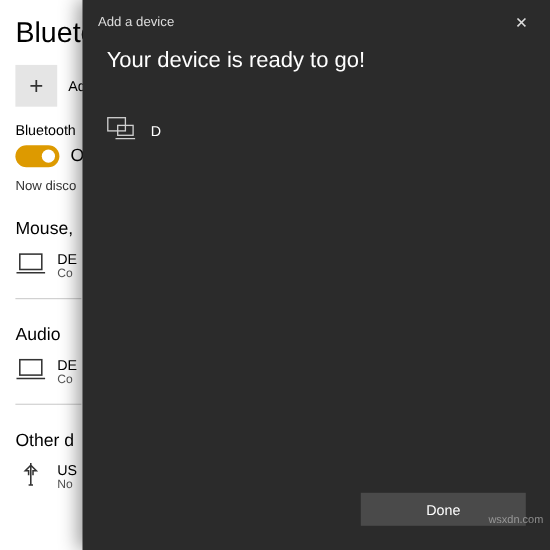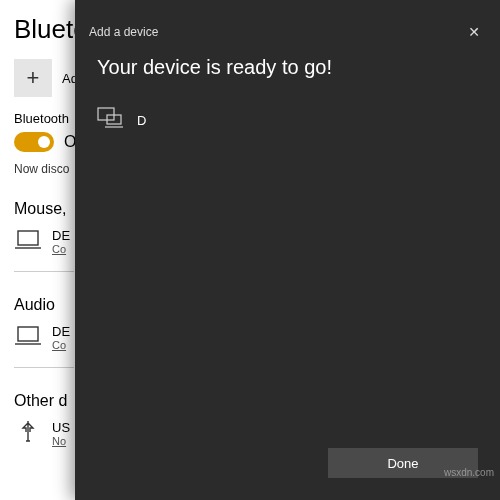--- a/index.html
+++ b/index.html
@@ -14,30 +14,30 @@
   .sub-head { font-size: 13px; margin-top: 10px; }
   .toggle-row { display: flex; align-items: center; gap: 10px; margin-top: 6px; }
   .toggle { width: 40px; height: 20px; background: #dd9a00; border-radius: 10px; position: relative; }
   .toggle .knob { width: 12px; height: 12px; background: #fff; border-radius: 50%; position: absolute; top: 4px; right: 4px; }
   .status { font-size: 12px; margin-top: 10px; color: #333; }
   .cat-head { font-size: 16px; margin-top: 24px; }
   .dev-row { display: flex; align-items: flex-start; gap: 10px; margin-top: 10px; }
   .dev-icon { width: 28px; height: 24px; display: flex; align-items: center; justify-content: center; }
   .dev-icon svg { stroke: #333; fill: none; stroke-width: 1.4; }
   .dev-text { font-size: 13px; text-align: center; }
-  .dev-sub { font-size: 11px; color: #555; text-decoration: underline; }
+  .dev-sub { font-size: 11px; color: #555; }
   hr.sep { margin-top: 16px; border: none; border-top: 1px solid #ccc; width: 60px; }
 
   
   .modal { position: absolute; left: 75px; top: 0; width: 425px; height: 500px; background: #2b2b2b; color: #fff; box-shadow: -4px 0 16px rgba(0,0,0,.4); }
-  .modal-header { display: flex; align-items: center; justify-content: space-between; padding: 18px 6px 6px 14px; }
+  .modal-header { display: flex; align-items: center; justify-content: space-between; padding: 6px 6px 6px 14px; }
   .modal-header-title { font-size: 12px; color: #ddd; }
   .close-btn { width: 40px; height: 28px; display: flex; align-items: center; justify-content: center; font-size: 14px; color: #ddd; cursor: pointer; }
   .modal-body { padding: 0 22px; }
-  .ready-msg { font-size: 20px; font-weight: 300; margin-top: 4px; margin-bottom: 28px; }
+  .ready-msg { font-size: 20px; font-weight: 300; margin-top: 4px; margin-bottom: 39px; }
   .dev-item { display: flex; align-items: center; gap: 14px; }
   .dev-item .icon-box svg { stroke: #d0d0d0; fill: none; stroke-width: 1.2; }
   .dev-item-label { font-size: 13px; }
   .modal-footer { position: absolute; bottom: 22px; right: 22px; }
   .done-btn { width: 150px; height: 30px; background: #4a4a4a; color: #fff; border: none; font-size: 13px; cursor: pointer; }
 
   .watermark { position: absolute; bottom: 22px; right: 6px; font-size: 10px; color: rgba(200,200,200,.6); }
 </style>
 </head>
 <body>

